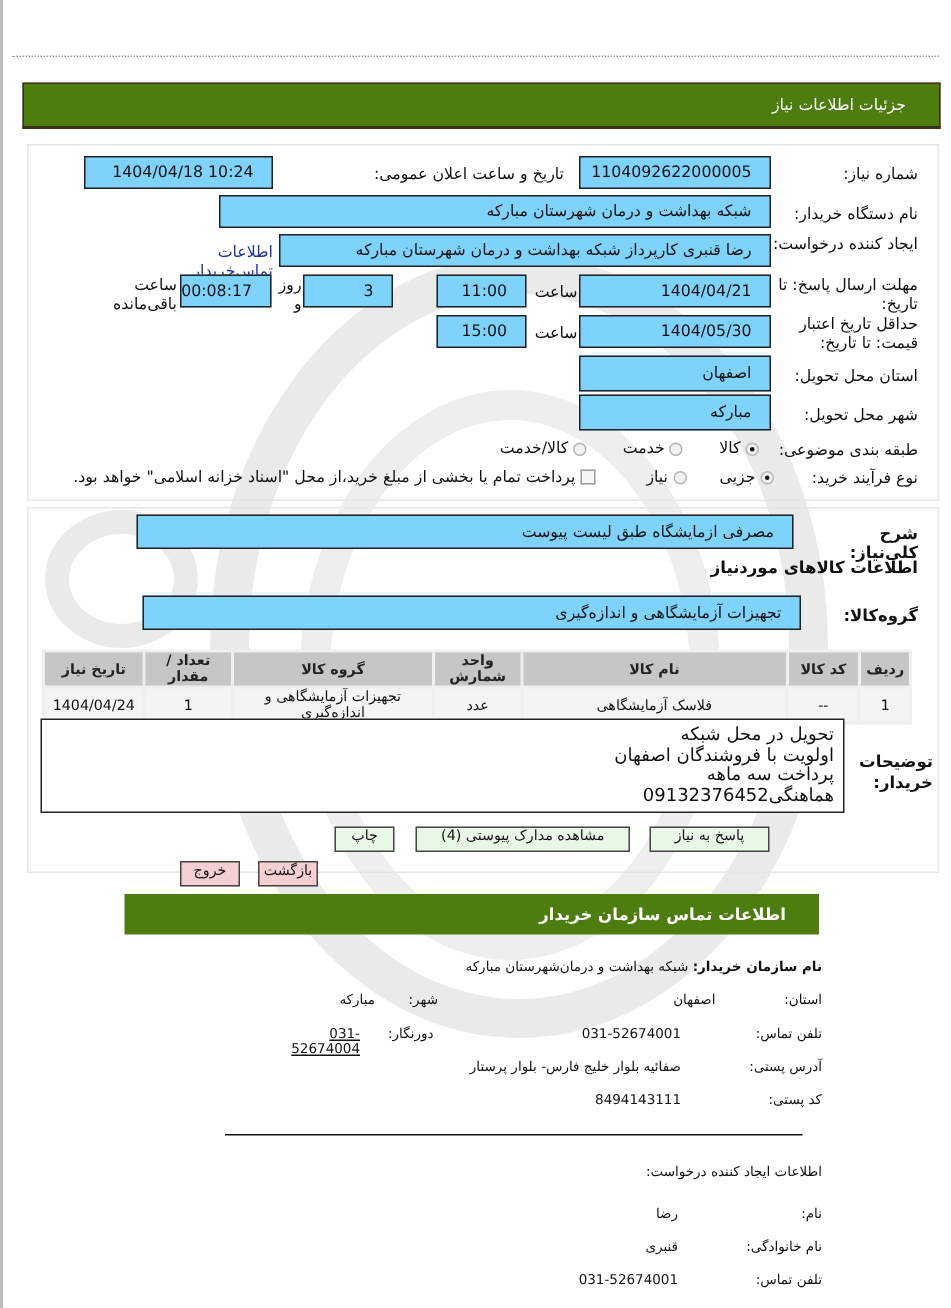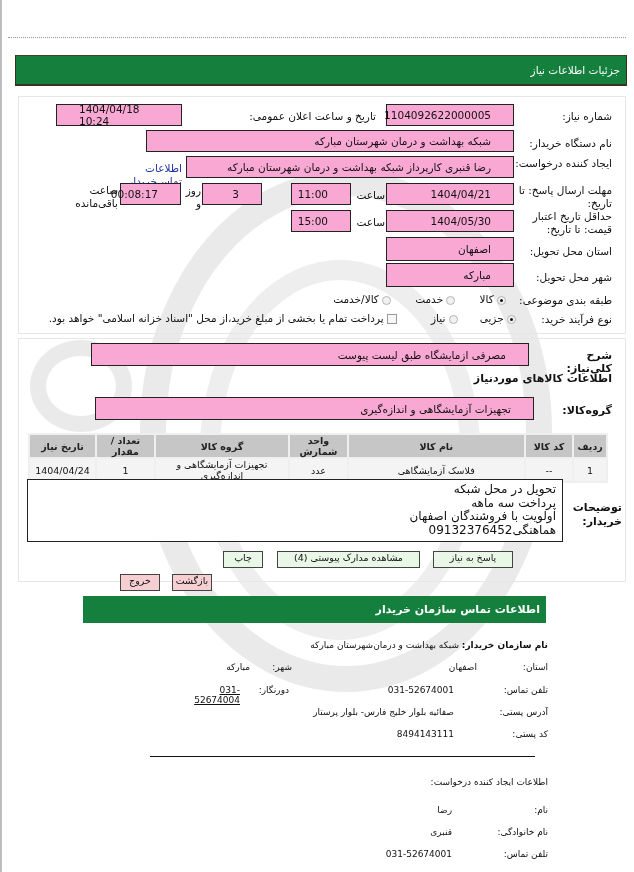--- a/index.html
+++ b/index.html
@@ -5,28 +5,28 @@
   html, body { margin:0; padding:0; }
   body {
     width:634px; height:872px; position:relative; overflow:hidden;
     background:#ffffff;
     font-family:"DejaVu Sans", sans-serif; font-size:10px; color:#111;
   }
   .abs { position:absolute; }
   .leftrule { left:0; top:0; width:2px; height:872px; background:#bdbdbd; }
   .dotline { left:8px; top:37px; width:618px; border-top:1px dotted #9a9a9a; }
   .hdr {
-    background:#15803d; color:#fff; border:1px solid #3d2f1c; border-bottom:2px solid #3d2f1c;
+    background:#4d7c0f; color:#fff; border:1px solid #3d2f1c; border-bottom:2px solid #3d2f1c;
     border-top:1px solid #4a3a24; box-sizing:border-box;
-    direction:rtl; display:flex; align-items:center; padding-right:6px;
+    direction:rtl; display:flex; align-items:center; padding-right:22px;
   }
   .panel { border:1px solid #e6e6e6; background:transparent; }
   .box {
-    border:1px solid #222; background:#f9a8d4; box-sizing:border-box;
-    direction:rtl; display:flex; align-items:center; padding:0 22px;
+    border:1px solid #222; background:#7dd3fc; box-sizing:border-box;
+    direction:rtl; display:flex; align-items:center; padding:0 12px;
     font-size:10.5px;
   }
   .box.ltr { direction:ltr; justify-content:flex-end; }
   .lbl { direction:rtl; text-align:right; font-size:10.5px; line-height:13px; color:#111; }
   .bold { font-weight:bold; }
   .link { color:#1f33a6; }
   .radio {
     display:inline-block; width:9px; height:9px; border-radius:50%;
     border:1px solid #b5b5b5; background:#f1f1f1; box-sizing:border-box; vertical-align:middle; position:relative;
   }
@@ -152,22 +152,22 @@
     </tbody>
   </table>
 </div>
 
 <div class="abs lbl bold" style="right:12px;top:501px;width:60px;font-size:11px;line-height:14px;">
   <div>توضیحات</div>
   <div>خریدار:</div>
 </div>
 <div class="abs" style="left:27px;top:479px;width:536px;height:63px;border:1px solid #222;background:#fff;box-sizing:border-box;direction:rtl;padding:3px 6px;font-size:12px;line-height:13.5px;">
   <div>تحویل در محل شبکه</div>
+  <div>اولویت با فروشندگان اصفهان</div>
   <div>پرداخت سه ماهه</div>
-  <div>اولویت با فروشندگان اصفهان</div>
   <div>هماهنگی09132376452</div>
 </div>
 
 <div class="abs btn green" style="left:433px;top:551px;width:80px;height:17px;">پاسخ به نیاز</div>
 <div class="abs btn green" style="left:277px;top:551px;width:143px;height:17px;">مشاهده مدارک پیوستی (4)</div>
 <div class="abs btn green" style="left:223px;top:551px;width:40px;height:17px;">چاپ</div>
 <div class="abs btn pink" style="left:172px;top:551px;width:40px;height:17px;">بازگشت</div>
 <div class="abs btn pink" style="left:120px;top:551px;width:40px;height:17px;">خروج</div>
 
 <div class="abs hdr" style="left:83px;top:596px;width:463px;height:27px;font-size:11px;font-weight:bold;border:none;">

